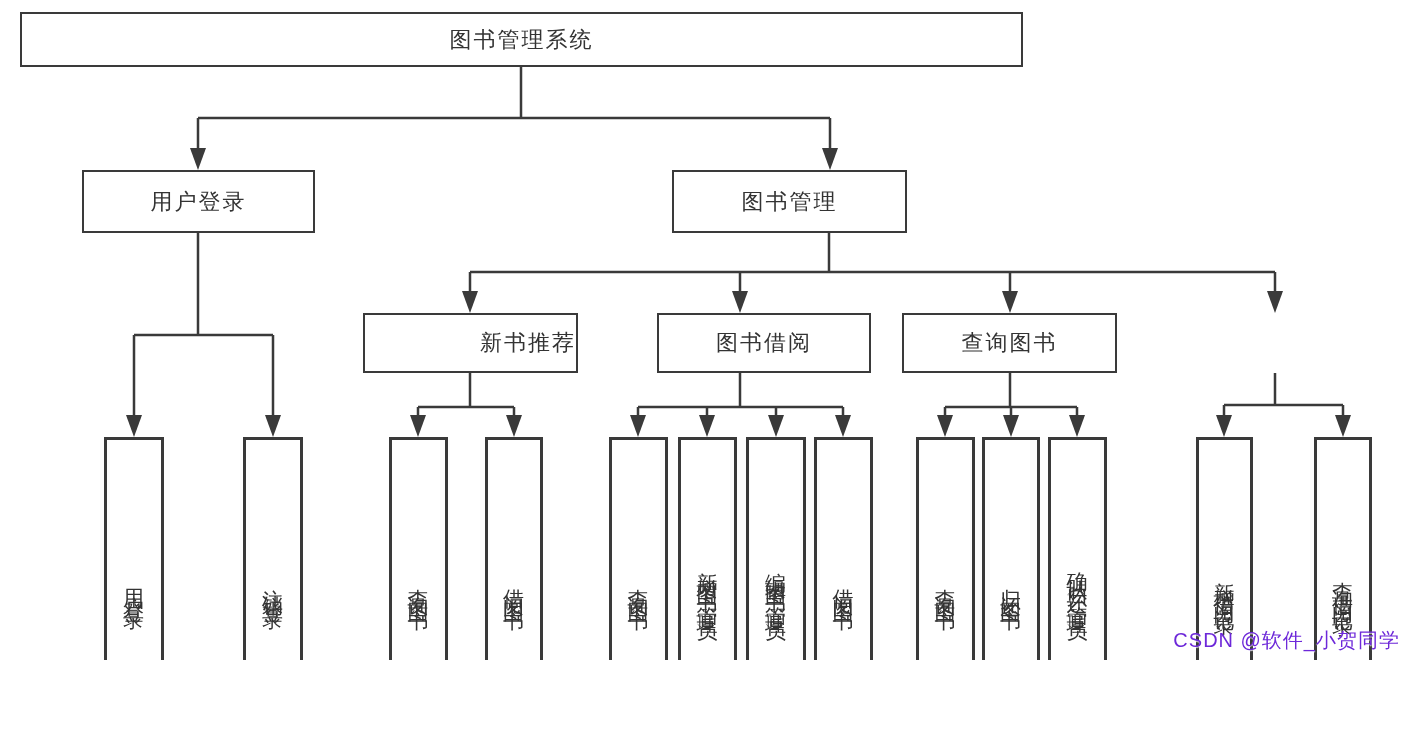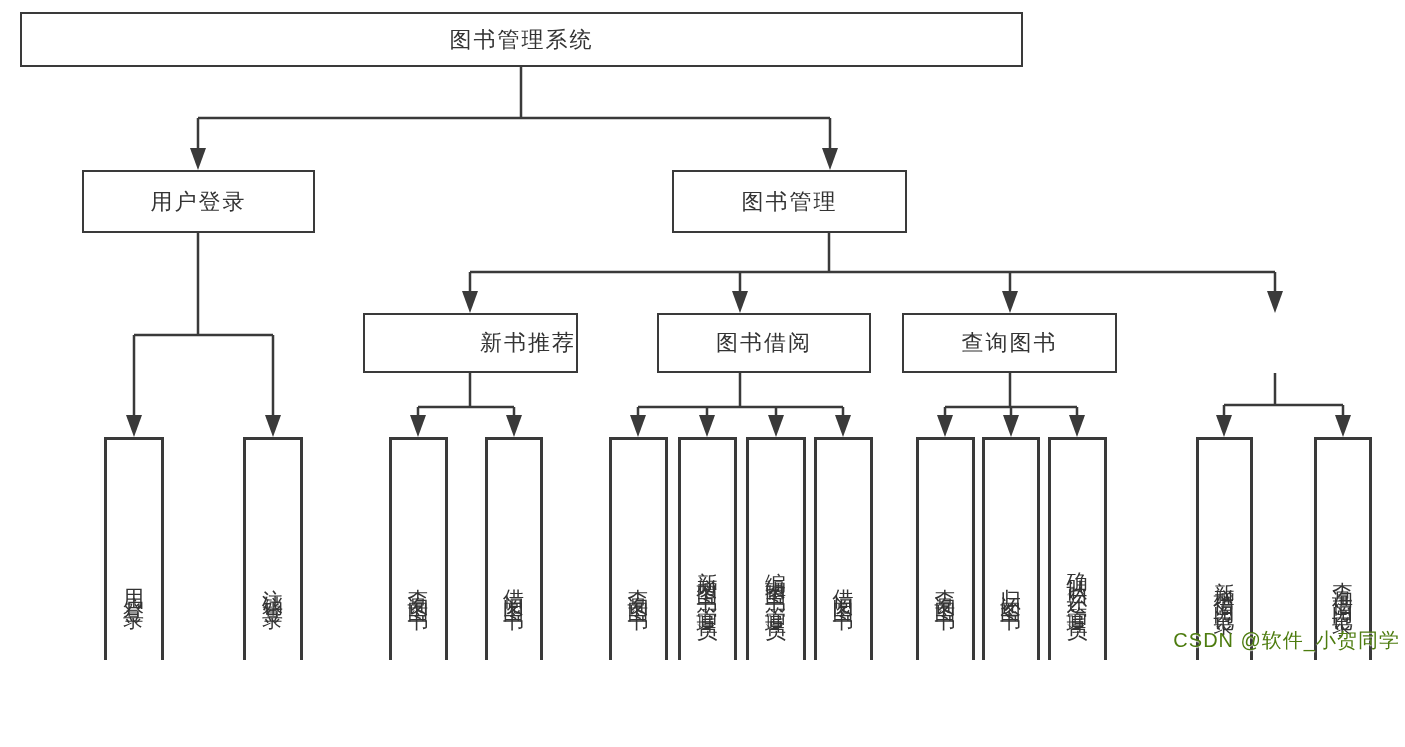--- a/index.html
+++ b/index.html
@@ -13,21 +13,21 @@
     border:2.5px solid #3a3a3a; display:flex; align-items:center; justify-content:center;
     color:#333333; font-size:22px; letter-spacing:2px; z-index:2;
   }
   .node-v { border-width:3px; }
   .node-v .vtxt {
     writing-mode:vertical-rl; text-orientation:mixed;
     font-size:21px; letter-spacing:7px; line-height:1; color:#333333;
   }
   .watermark {
     position:absolute; right:5px; bottom:6px; z-index:5;
-    font-size:20px; color:#4d7c0f; letter-spacing:1px;
+    font-size:20px; color:#6d28d9; letter-spacing:1px;
     text-shadow:0 1px 1px rgba(255,255,255,0.85);
   }
 </style>
 </head>
 <body>
 
 <div class="canvas">
 
   <svg class="wires" width="1405" height="747" viewBox="0 0 1405 747" fill="none" stroke="#3a3a3a" stroke-width="2.5">
     <g>

